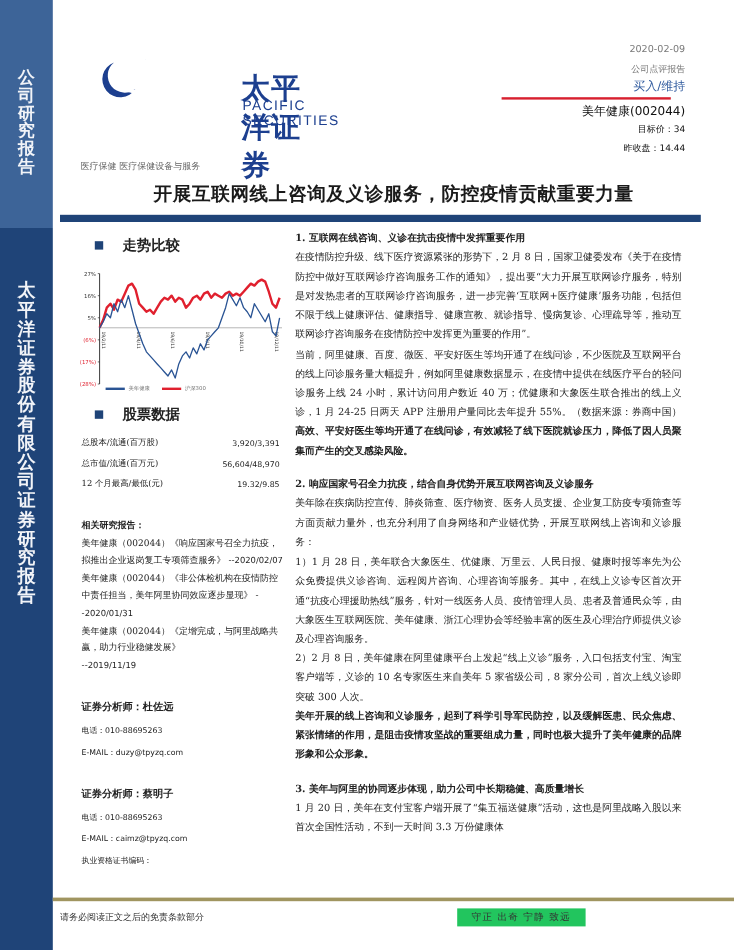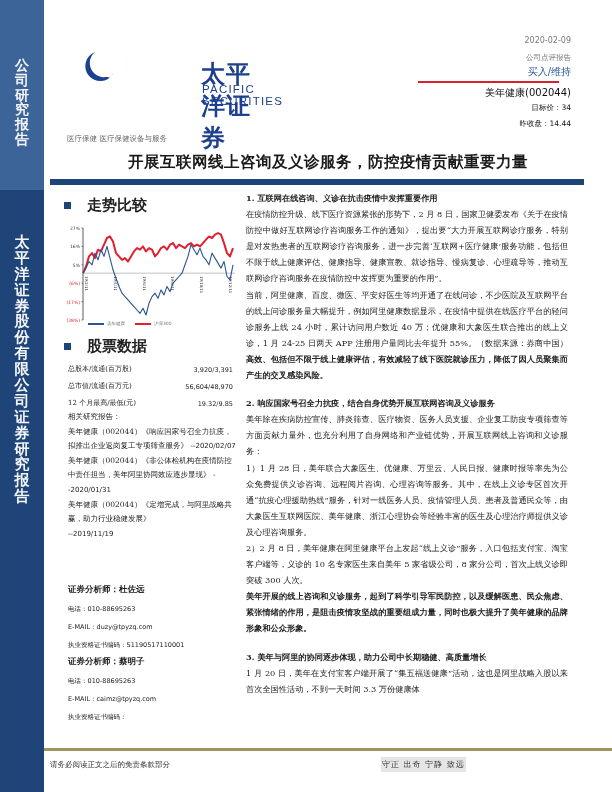--- a/index.html
+++ b/index.html
@@ -23,49 +23,49 @@
   .rtype { top:53px; font-size:7.5px; color:#777;text-align:right; }
   .rating { top:65px; font-size:10px; color:#2f5a9e; }
   .red-rule { position:absolute; left:418px; top:81px; width:141px; height:2px; background:#d8202f; }
   .stock { top:86px; font-size:10px; color:#111; }
   .target { top:103px; font-size:7.5px; color:#111; }
   .close { top:119px; font-size:7.5px; color:#111; }
 
   .industry { position:absolute; left:67px; top:134px; font-size:7.5px; color:#666; font-family:"DejaVu Sans", sans-serif; }
   .title { position:absolute; left:44px; width:568px; top:152px; text-align:center; font-size:15.5px; font-weight:bold; color:#1a1a1a; letter-spacing:0.5px; }
   .title-rule { position:absolute; left:50px; top:179px; width:534px; height:6px; background:#1f4478; }
-  .sec-head { position:absolute; left:41px; display:flex; align-items:center; font-weight:bold; font-size:15px;padding-left:23px; }
+  .sec-head { position:absolute; left:56px; display:flex; align-items:center; font-weight:bold; font-size:12px;padding-left:23px; }
   .sec-square { width:7px; height:7px; background:#1f4478; margin-right:16px; }
 
   .chart { position:absolute; left:55px; top:218px; width:185px; height:110px; }
   .legend { position:absolute; left:88px; top:321px; display:flex; align-items:center; font-size:4.5px; color:#777; font-family:"DejaVu Sans", sans-serif; }
   .legend .swatch { width:16px; height:2px; margin-right:3px; }
   .legend .item { display:flex; align-items:center; margin-right:10px; }
 
   .stock-table { position:absolute; left:68px; top:357px; width:165px; font-size:7px; }
   .stock-table .row { display:flex; justify-content:space-between; height:17px; align-items:flex-end; }
   .stock-table .val { font-family:"DejaVu Sans", sans-serif; font-size:6.5px; }
 
   .related { position:absolute; left:68px; top:410px; width:170px; font-size:7.5px; line-height:14.6px; }
-  .related .head { font-weight:normal; }
+  .related .head { font-weight:bold;margin-top:21px; }
   .related .num { font-family:"DejaVu Sans", sans-serif; font-size:7px; }
 
   .analyst { position:absolute; left:68px; width:170px; font-size:6.5px; font-family:"DejaVu Sans", sans-serif; }
   .analyst .name { font-family:"DejaVu Serif", serif; font-weight:bold; font-size:8.5px; margin-bottom:6px; }
   .analyst .line { height:18px; line-height:14px; color:#222; }
 
   .right-col { position:absolute; left:246px; top:190px; width:322px; font-size:8.2px; line-height:16.1px; color:#222; }
   .right-col p { text-align:justify; }
   .right-col .h { font-weight:bold; }
   .right-col .b { font-weight:bold; }
   .gap { height:12px; }
 
   .footer-rule { position:absolute; left:44px; top:748px; width:568px; height:3px; background:#a09560; }
   .footer-left { position:absolute; left:50px; top:760px; font-size:7.5px; color:#333; }
-  .footer-right { position:absolute; left:381px; top:757px; font-size:8px; color:#333; background:#e5e5e5; padding:2px 1px; letter-spacing:1px; }
+  .footer-right { position:absolute; left:381px; top:757px; font-size:8px; color:#333; background:#22c55e; padding:2px 12px; letter-spacing:1px; }
 </style>
 </head>
 <body>
 
 <div class="sidebar-top"></div>
 <div class="sidebar-bottom"></div>
 <div class="vtext top">
     <span>公</span>
     <span>司</span>
     <span>研</span>
@@ -189,33 +189,32 @@
   <div>
     <span>美年健康（002044）《定增完成，与阿里战略共赢，助力行业稳健发展》</span><br>
     <span class="num">--2019/11/19</span>
   </div>
 </div>
 
 <div class="analyst" style="top:584px;">
   <div class="name">证券分析师：杜佐远</div>
   <div class="line">电话：010-88695263</div>
   <div class="line">E-MAIL：duzy@tpyzq.com</div>
-  <div class="line">执业资格证书编码：S1190517110001</div>
 </div>
 <div class="analyst" style="top:656px;">
   <div class="name">证券分析师：蔡明子</div>
   <div class="line">电话：010-88695263</div>
   <div class="line">E-MAIL：caimz@tpyzq.com</div>
   <div class="line">执业资格证书编码：</div>
 </div>
 
 <div class="right-col">
   <p class="h">1. 互联网在线咨询、义诊在抗击疫情中发挥重要作用</p>
   <p>在疫情防控升级、线下医疗资源紧张的形势下，2 月 8 日，国家卫健委发布《关于在疫情防控中做好互联网诊疗咨询服务工作的通知》，提出要“大力开展互联网诊疗服务，特别是对发热患者的互联网诊疗咨询服务，进一步完善‘互联网+医疗健康’服务功能，包括但不限于线上健康评估、健康指导、健康宣教、就诊指导、慢病复诊、心理疏导等，推动互联网诊疗咨询服务在疫情防控中发挥更为重要的作用”。</p>
-  <p><span>当前，阿里健康、百度、微医、平安好医生等均开通了在线问诊，不少医院及互联网平台的线上问诊服务量大幅提升，例如阿里健康数据显示，在疫情中提供在线医疗平台的轻问诊服务上线 24 小时，累计访问用户数近 40 万；优健康和大象医生联合推出的线上义诊，1 月 24-25 日两天 APP 注册用户量同比去年提升 55%。（数据来源：券商中国）</span><span class="b">高效、包括但不限于线上健康评估，有效减轻了线下医院就诊压力，降低了因人员聚集而产生的交叉感染风险。</span></p>
+  <p><span>当前，阿里健康、百度、微医、平安好医生等均开通了在线问诊，不少医院及互联网平台的线上问诊服务量大幅提升，例如阿里健康数据显示，在疫情中提供在线医疗平台的轻问诊服务上线 24 小时，累计访问用户数近 40 万；优健康和大象医生联合推出的线上义诊，1 月 24-25 日两天 APP 注册用户量同比去年提升 55%。（数据来源：券商中国）</span><span class="b">高效、平安好医生等均开通了在线问诊，有效减轻了线下医院就诊压力，降低了因人员聚集而产生的交叉感染风险。</span></p>
   <div class="gap"></div>
   <p class="h">2. 响应国家号召全力抗疫，结合自身优势开展互联网咨询及义诊服务</p>
   <p>美年除在疾病防控宣传、肺炎筛查、医疗物资、医务人员支援、企业复工防疫专项筛查等方面贡献力量外，也充分利用了自身网络和产业链优势，开展互联网线上咨询和义诊服务：</p>
   <p>1）1 月 28 日，美年联合大象医生、优健康、万里云、人民日报、健康时报等率先为公众免费提供义诊咨询、远程阅片咨询、心理咨询等服务。其中，在线上义诊专区首次开通“抗疫心理援助热线”服务，针对一线医务人员、疫情管理人员、患者及普通民众等，由大象医生互联网医院、美年健康、浙江心理协会等经验丰富的医生及心理治疗师提供义诊及心理咨询服务。</p>
   <p>2）2 月 8 日，美年健康在阿里健康平台上发起“线上义诊”服务，入口包括支付宝、淘宝客户端等，义诊的 10 名专家医生来自美年 5 家省级公司，8 家分公司，首次上线义诊即突破 300 人次。</p>
   <p class="b">美年开展的线上咨询和义诊服务，起到了科学引导军民防控，以及缓解医患、民众焦虑、紧张情绪的作用，是阻击疫情攻坚战的重要组成力量，同时也极大提升了美年健康的品牌形象和公众形象。</p>
   <div class="gap"></div>
   <p class="h">3. 美年与阿里的协同逐步体现，助力公司中长期稳健、高质量增长</p>
   <p style="max-height:32px;overflow:hidden;">1 月 20 日，美年在支付宝客户端开展了“集五福送健康”活动，这也是阿里战略入股以来首次全国性活动，不到一天时间 3.3 万份健康体</p>
 </div>

